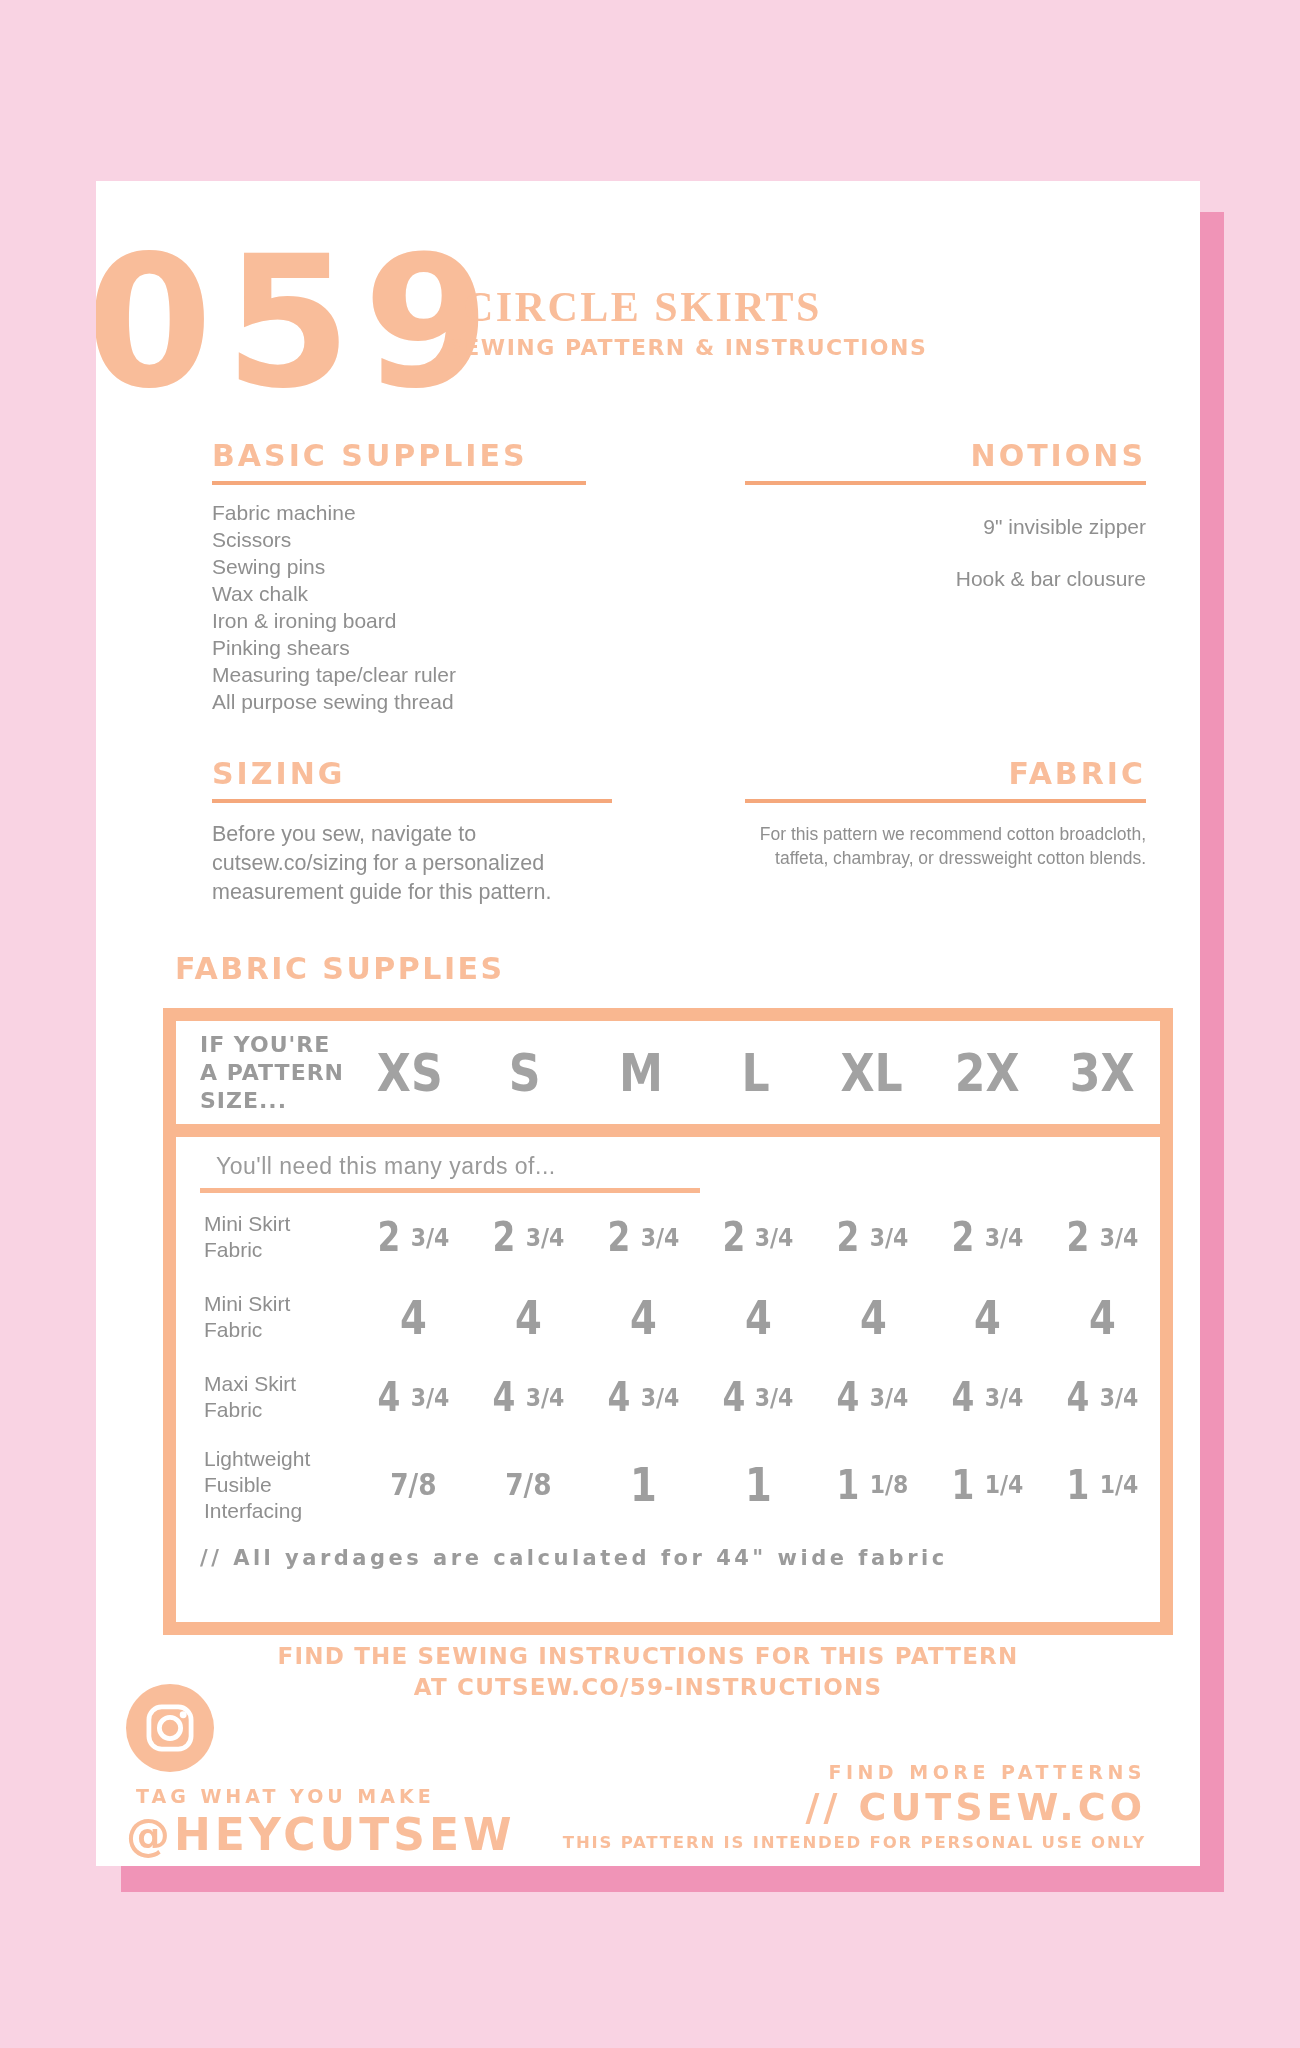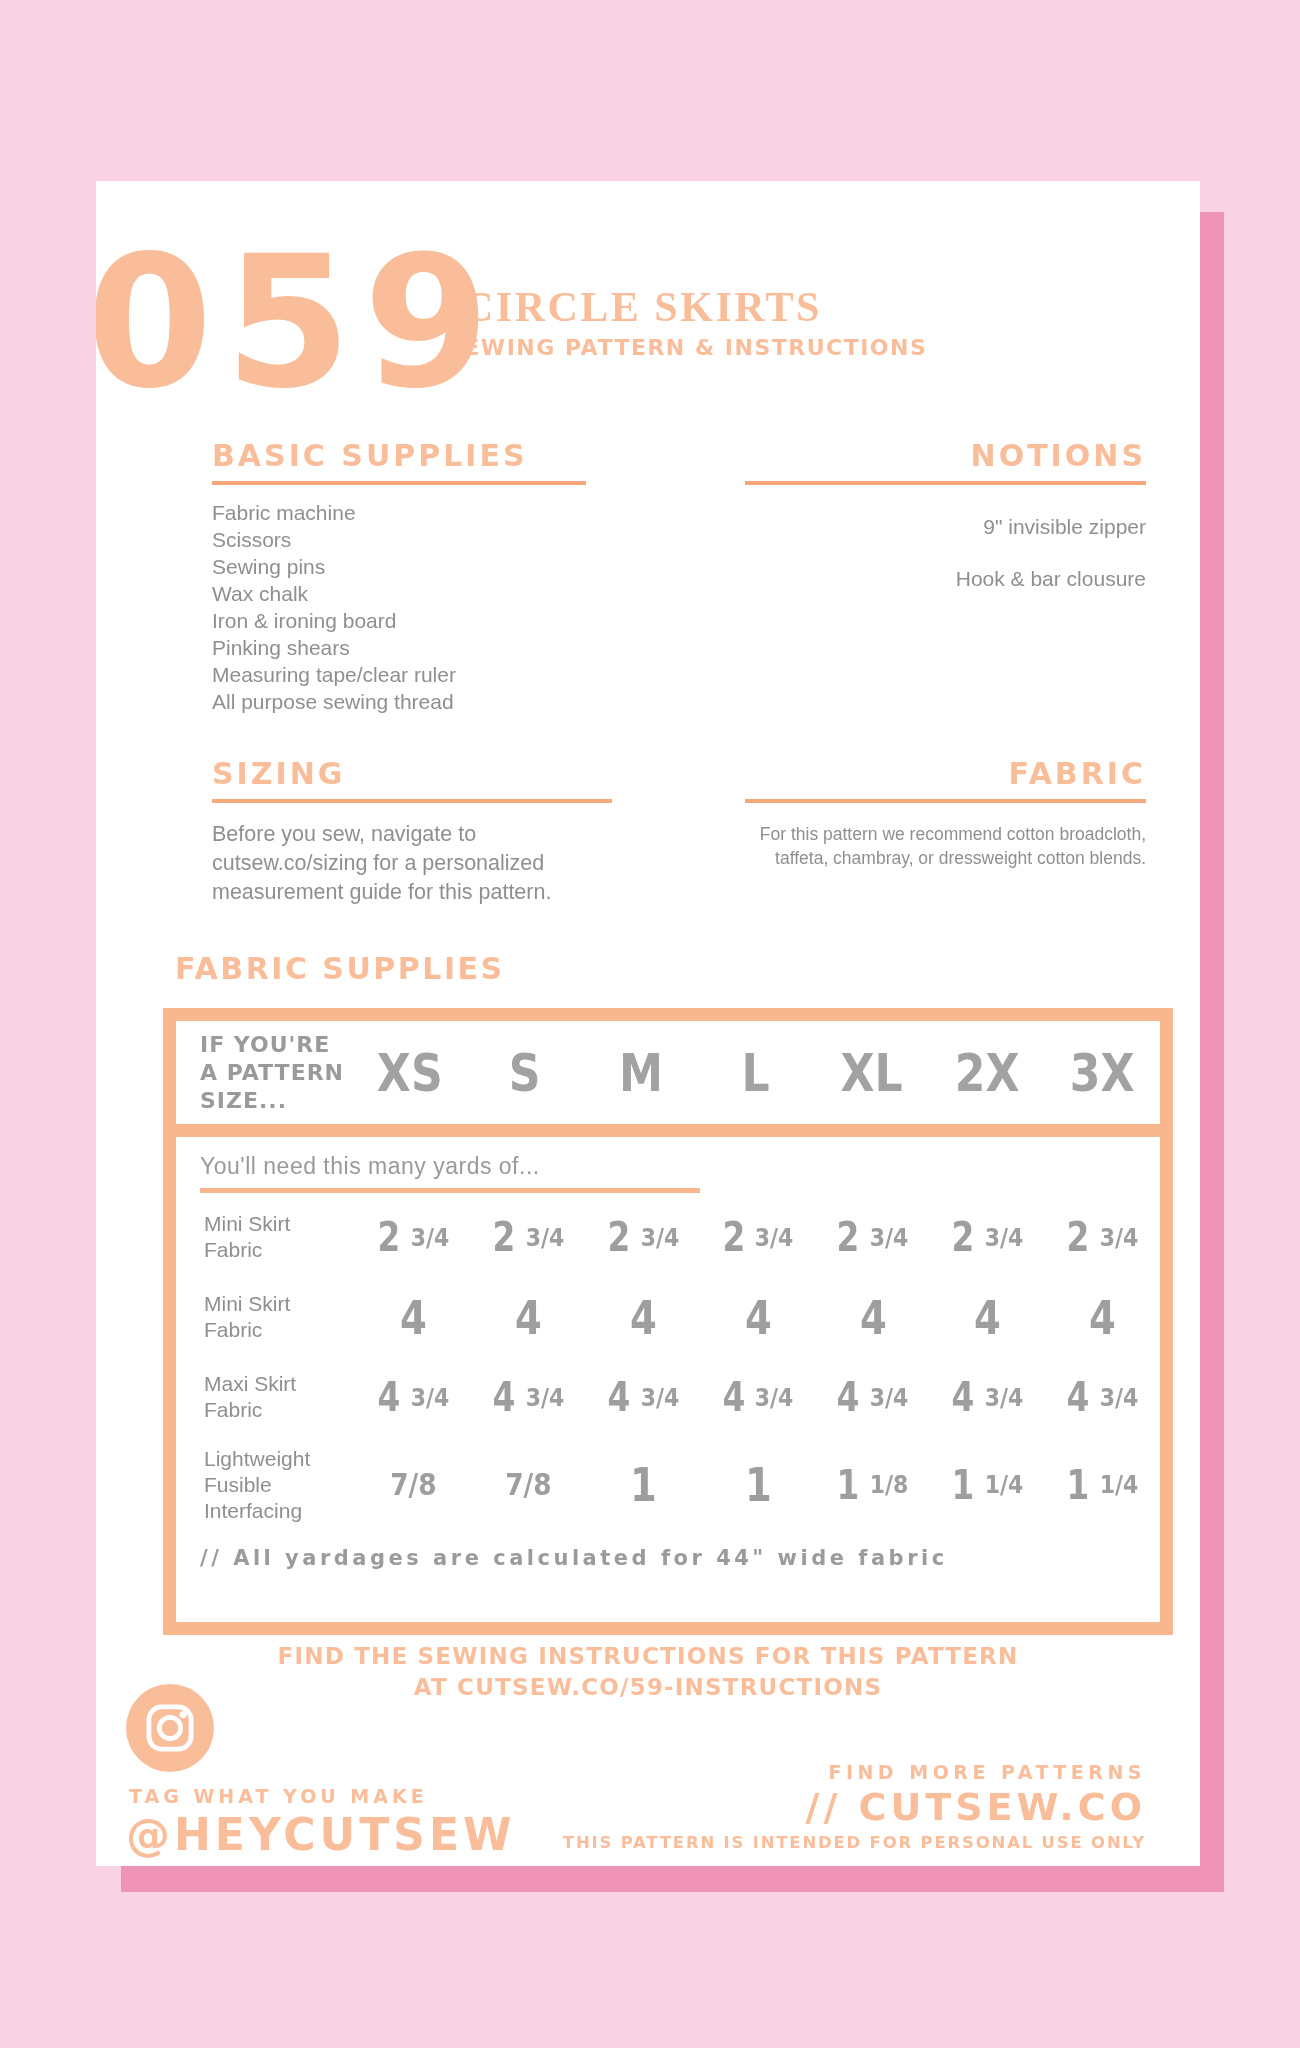--- a/index.html
+++ b/index.html
@@ -82,21 +82,21 @@
   }
   .size-columns{flex:1;display:flex;align-items:center;}
   .size-cell{flex:1;text-align:center;}
   .size-cell span{
     display:inline-block;transform:scaleX(.85);
     font-family:"DejaVu Sans", sans-serif;font-weight:800;
     font-size:52px;color:#a2a2a2;
   }
   .table-body{padding-top:16px;}
   .yards-label{
-    padding-left:24px;font-size:23px;color:#9a9a9a;letter-spacing:.5px;
+    padding-left:40px;font-size:23px;color:#9a9a9a;letter-spacing:.5px;
   }
   .yards-rule{margin-left:24px;margin-top:8px;width:500px;height:5px;background:var(--table-border);}
   .yard-row{display:flex;align-items:center;}
   .yard-row.h80{height:80px;}
   .yard-row.h95{height:95px;}
   .yard-row:first-of-type{margin-top:4px;}
   .row-label{
     flex:0 0 152px;padding-left:28px;
     font-size:21px;line-height:26px;color:var(--gray);
   }
@@ -120,21 +120,21 @@
     font-size:21px;letter-spacing:3.5px;color:#9b9b9b;
   }
   
   .banner{
     position:absolute;left:0;right:0;top:1460px;text-align:center;
     font-family:"DejaVu Sans", sans-serif;font-weight:800;
     font-size:23px;line-height:31px;letter-spacing:1.2px;color:var(--peach);
   }
   .ig-badge{position:absolute;left:30px;top:1503px;width:88px;height:88px;}
   .tag-line{
-    position:absolute;left:33px;top:1604px;
+    position:absolute;left:40px;top:1604px;
     font-family:"DejaVu Sans", sans-serif;font-weight:800;
     font-size:19px;letter-spacing:4px;color:var(--peach);
   }
   .handle{
     position:absolute;left:30px;top:1628px;
     font-family:"DejaVu Sans", sans-serif;font-weight:800;
     font-size:44px;letter-spacing:4px;color:var(--peach);
   }
   .footer-right{position:absolute;right:54px;top:1580px;text-align:right;color:var(--peach);}
   .find-more{

